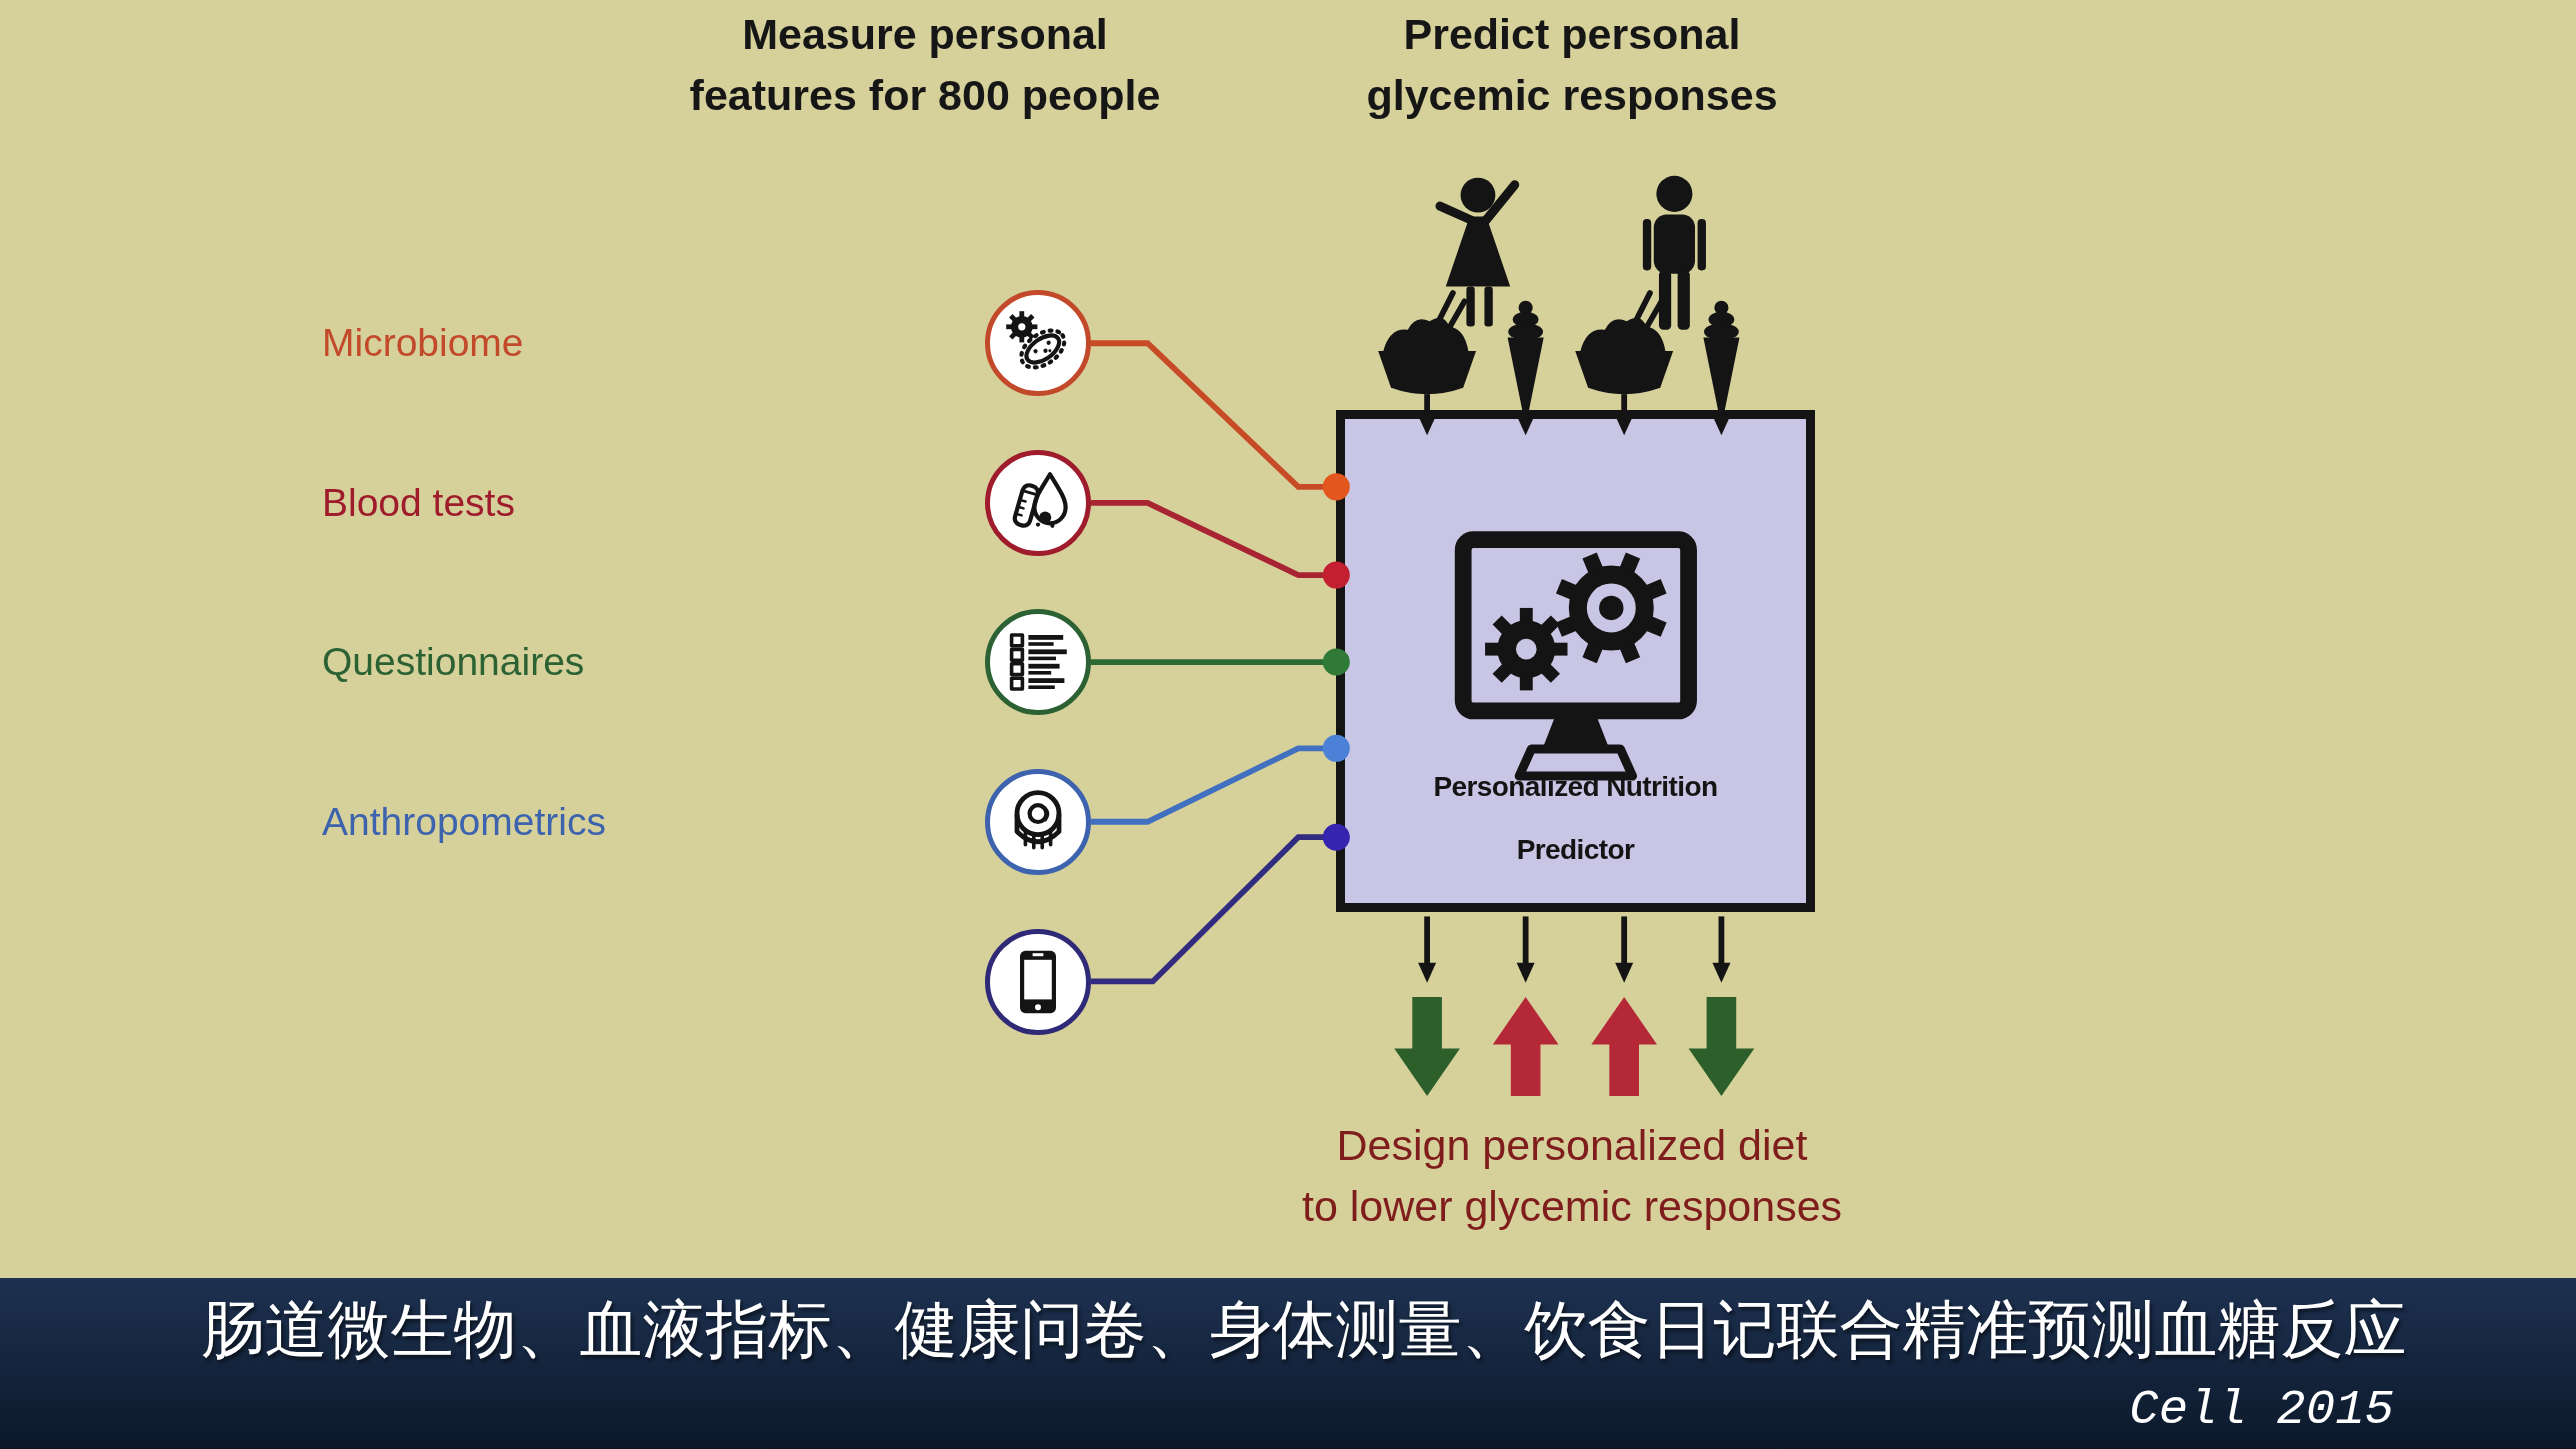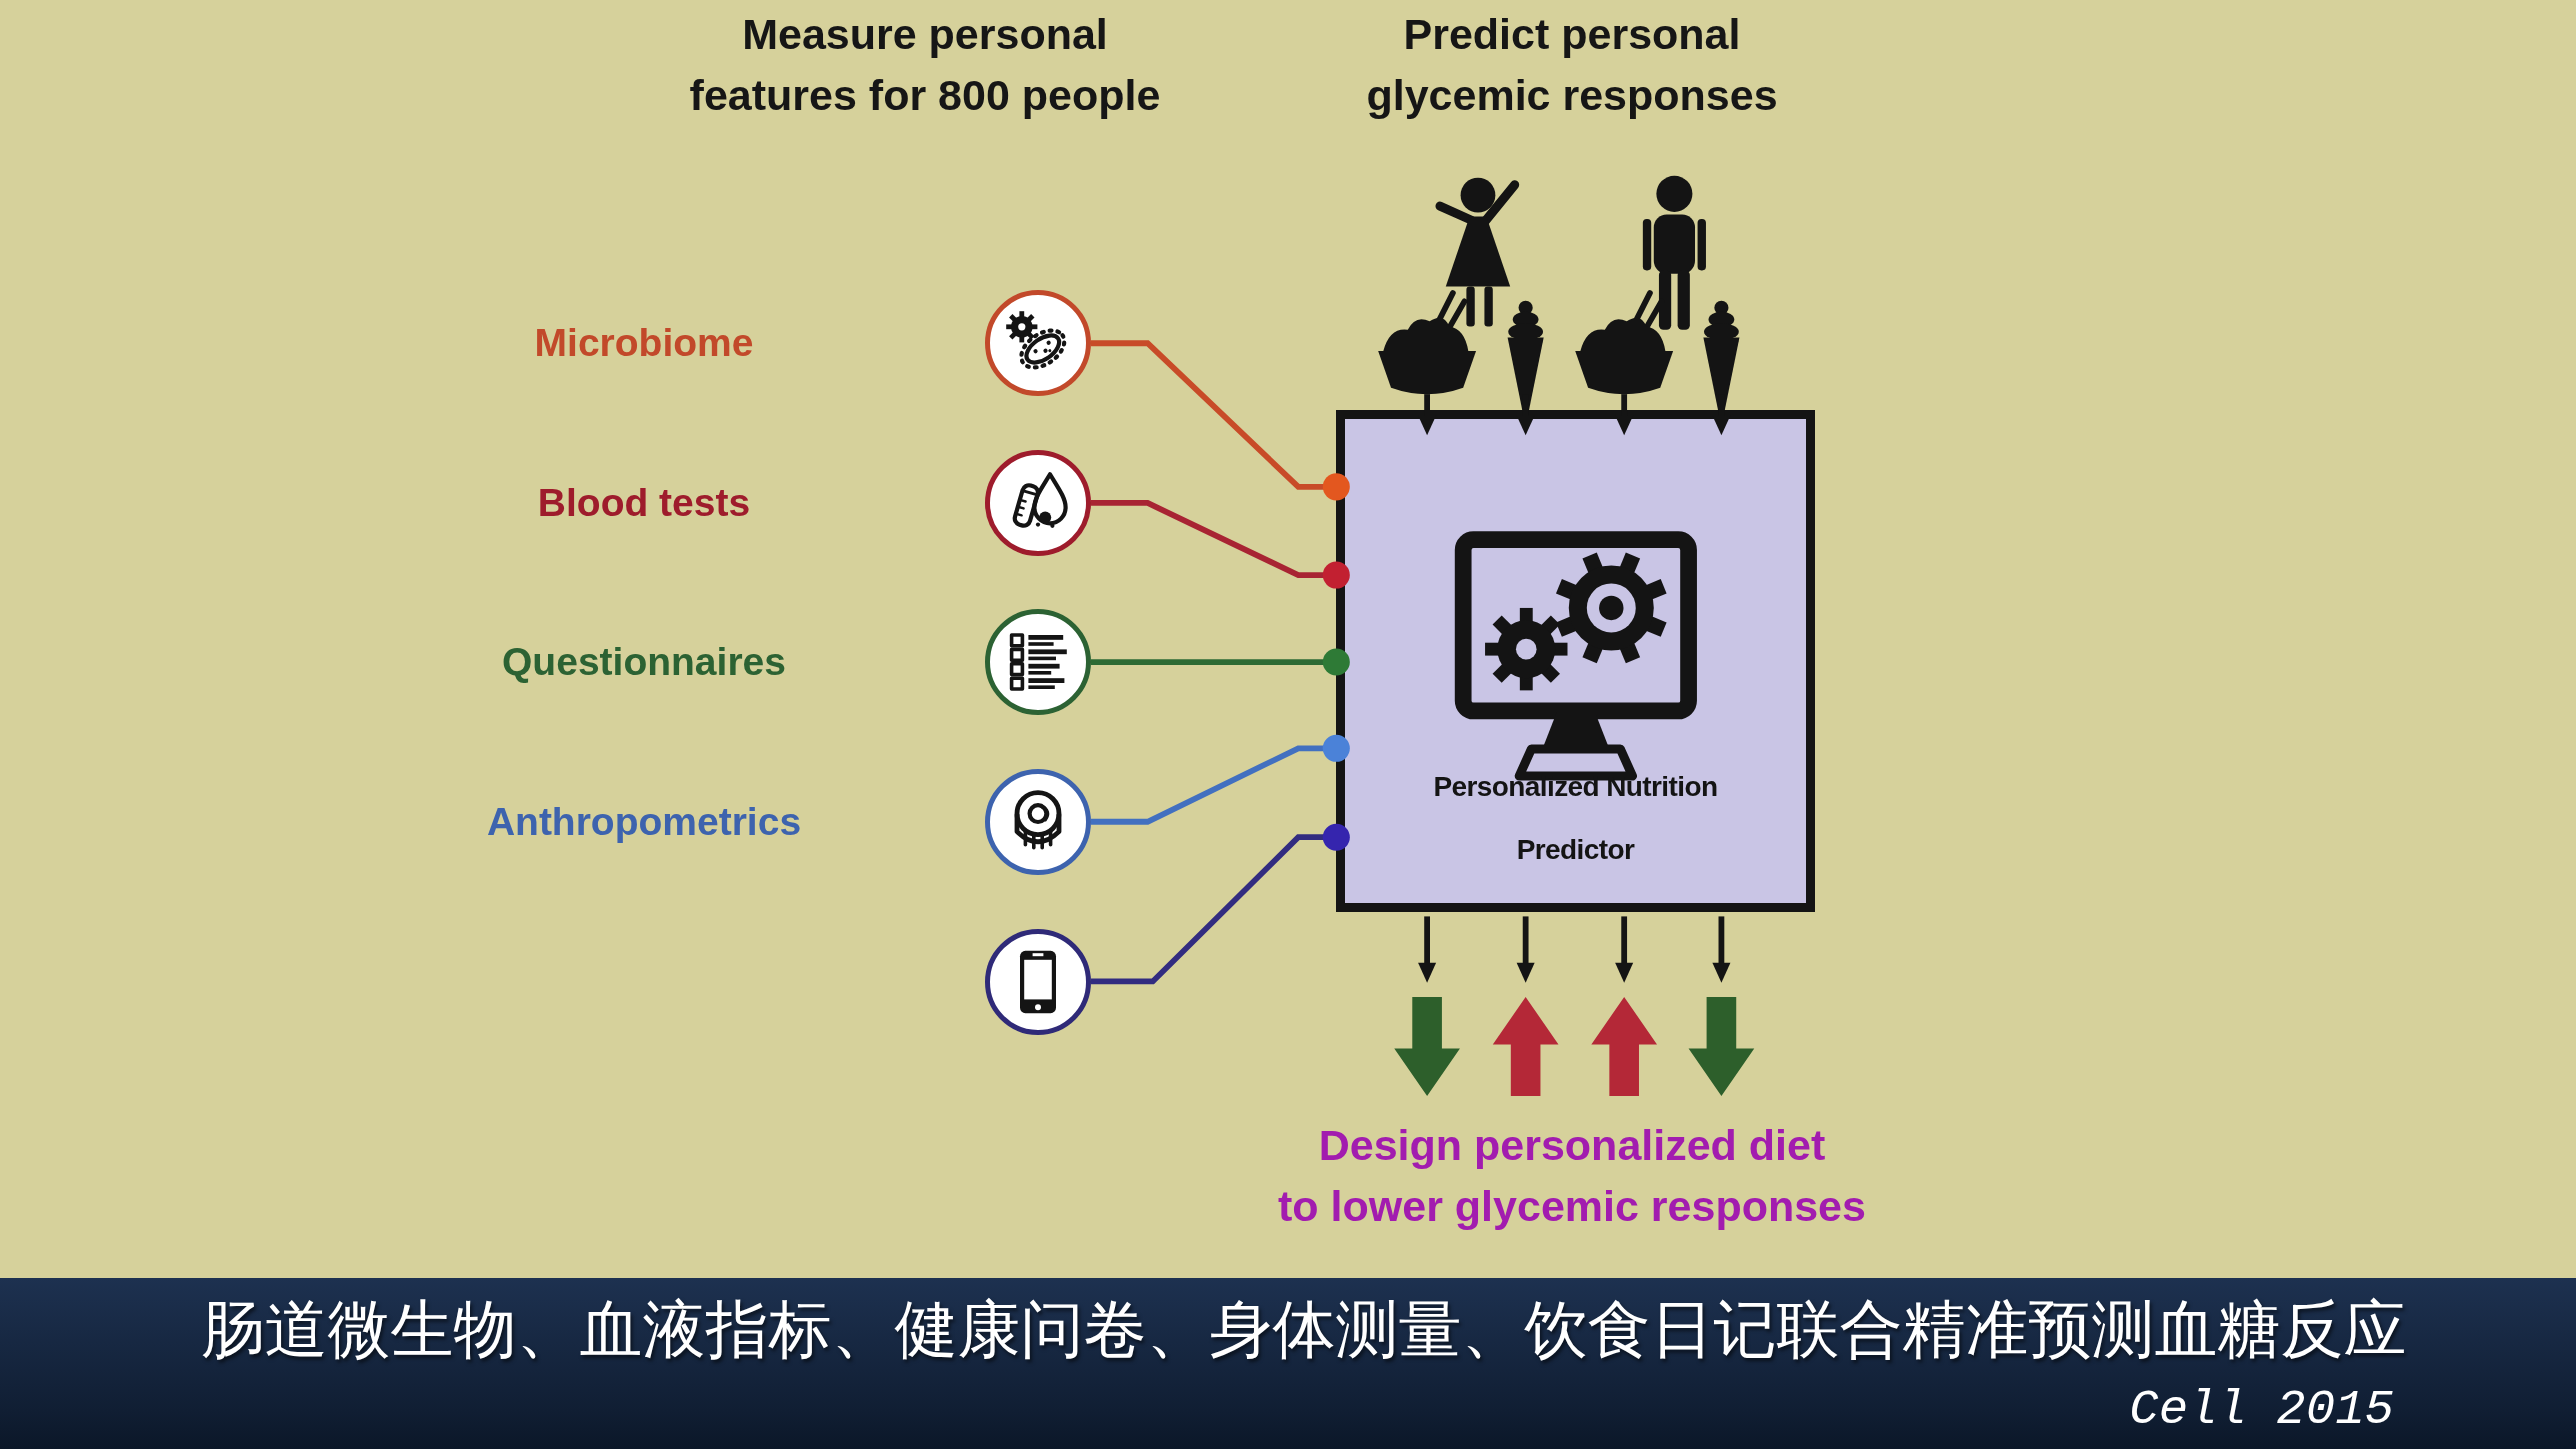--- a/index.html
+++ b/index.html
@@ -9,42 +9,42 @@
     font-family:"Liberation Sans","DejaVu Sans",sans-serif;
   }
   .heading{
     position:absolute;top:3.9px;width:902px;text-align:center;
     font-size:43px;font-weight:bold;line-height:61px;color:#161616;
     white-space:pre;letter-spacing:0px;
   }
   #heading-left{left:474px;}
   #heading-right{left:1121px;}
   .m-label{
-    position:absolute;left:322px;width:644px;text-align:center;
-    font-size:39px;font-weight:bold;line-height:52px;white-space:pre;
+    position:absolute;left:322px;width:644px;text-align:left;
+    font-size:39px;font-weight:normal;line-height:52px;white-space:pre;
   }
   .m-circle{
     position:absolute;left:985px;width:106px;height:106px;border-radius:50%;
     background:#ffffff;box-sizing:border-box;border:5.8px solid #000;
     display:flex;align-items:center;justify-content:center;
   }
   .m-circle svg{display:block;}
   #overlay{position:absolute;left:0;top:0;width:2576px;height:1449px;pointer-events:none;}
   #predictor-box{
     position:absolute;left:1336px;top:410px;width:479px;height:502px;
     box-sizing:border-box;background:var(--box-fill,#c9c5e5);border:9px solid #141414;
   }
   #predictor-label{
     position:absolute;left:1336px;top:755px;width:479px;text-align:center;
     font-size:28px;font-weight:bold;line-height:63px;color:#141414;white-space:pre;
     letter-spacing:-0.6px;
   }
   #design-caption{
     position:absolute;left:1250px;top:1115px;width:644px;text-align:center;
-    font-size:43px;font-weight:bold;line-height:61px;color:#a21caf;white-space:pre;
+    font-size:43px;font-weight:normal;line-height:61px;color:#7f1d1d;white-space:pre;
   }
   #footer{
     position:absolute;left:0;top:1278px;width:2576px;height:171px;
     background:linear-gradient(180deg,var(--footer-top,#1d3150) 0%,var(--footer-bottom,#101e33) 78%,#0b1728 100%);
   }
   #footer-headline{
     position:absolute;left:16px;top:1293px;width:2576px;text-align:center;
     font-size:63px;line-height:72px;font-weight:400;color:#ffffff;
     text-shadow:1.9px 2.6px 3.9px rgba(0,0,0,0.55);
     font-family:"Liberation Sans","DejaVu Sans",sans-serif;

